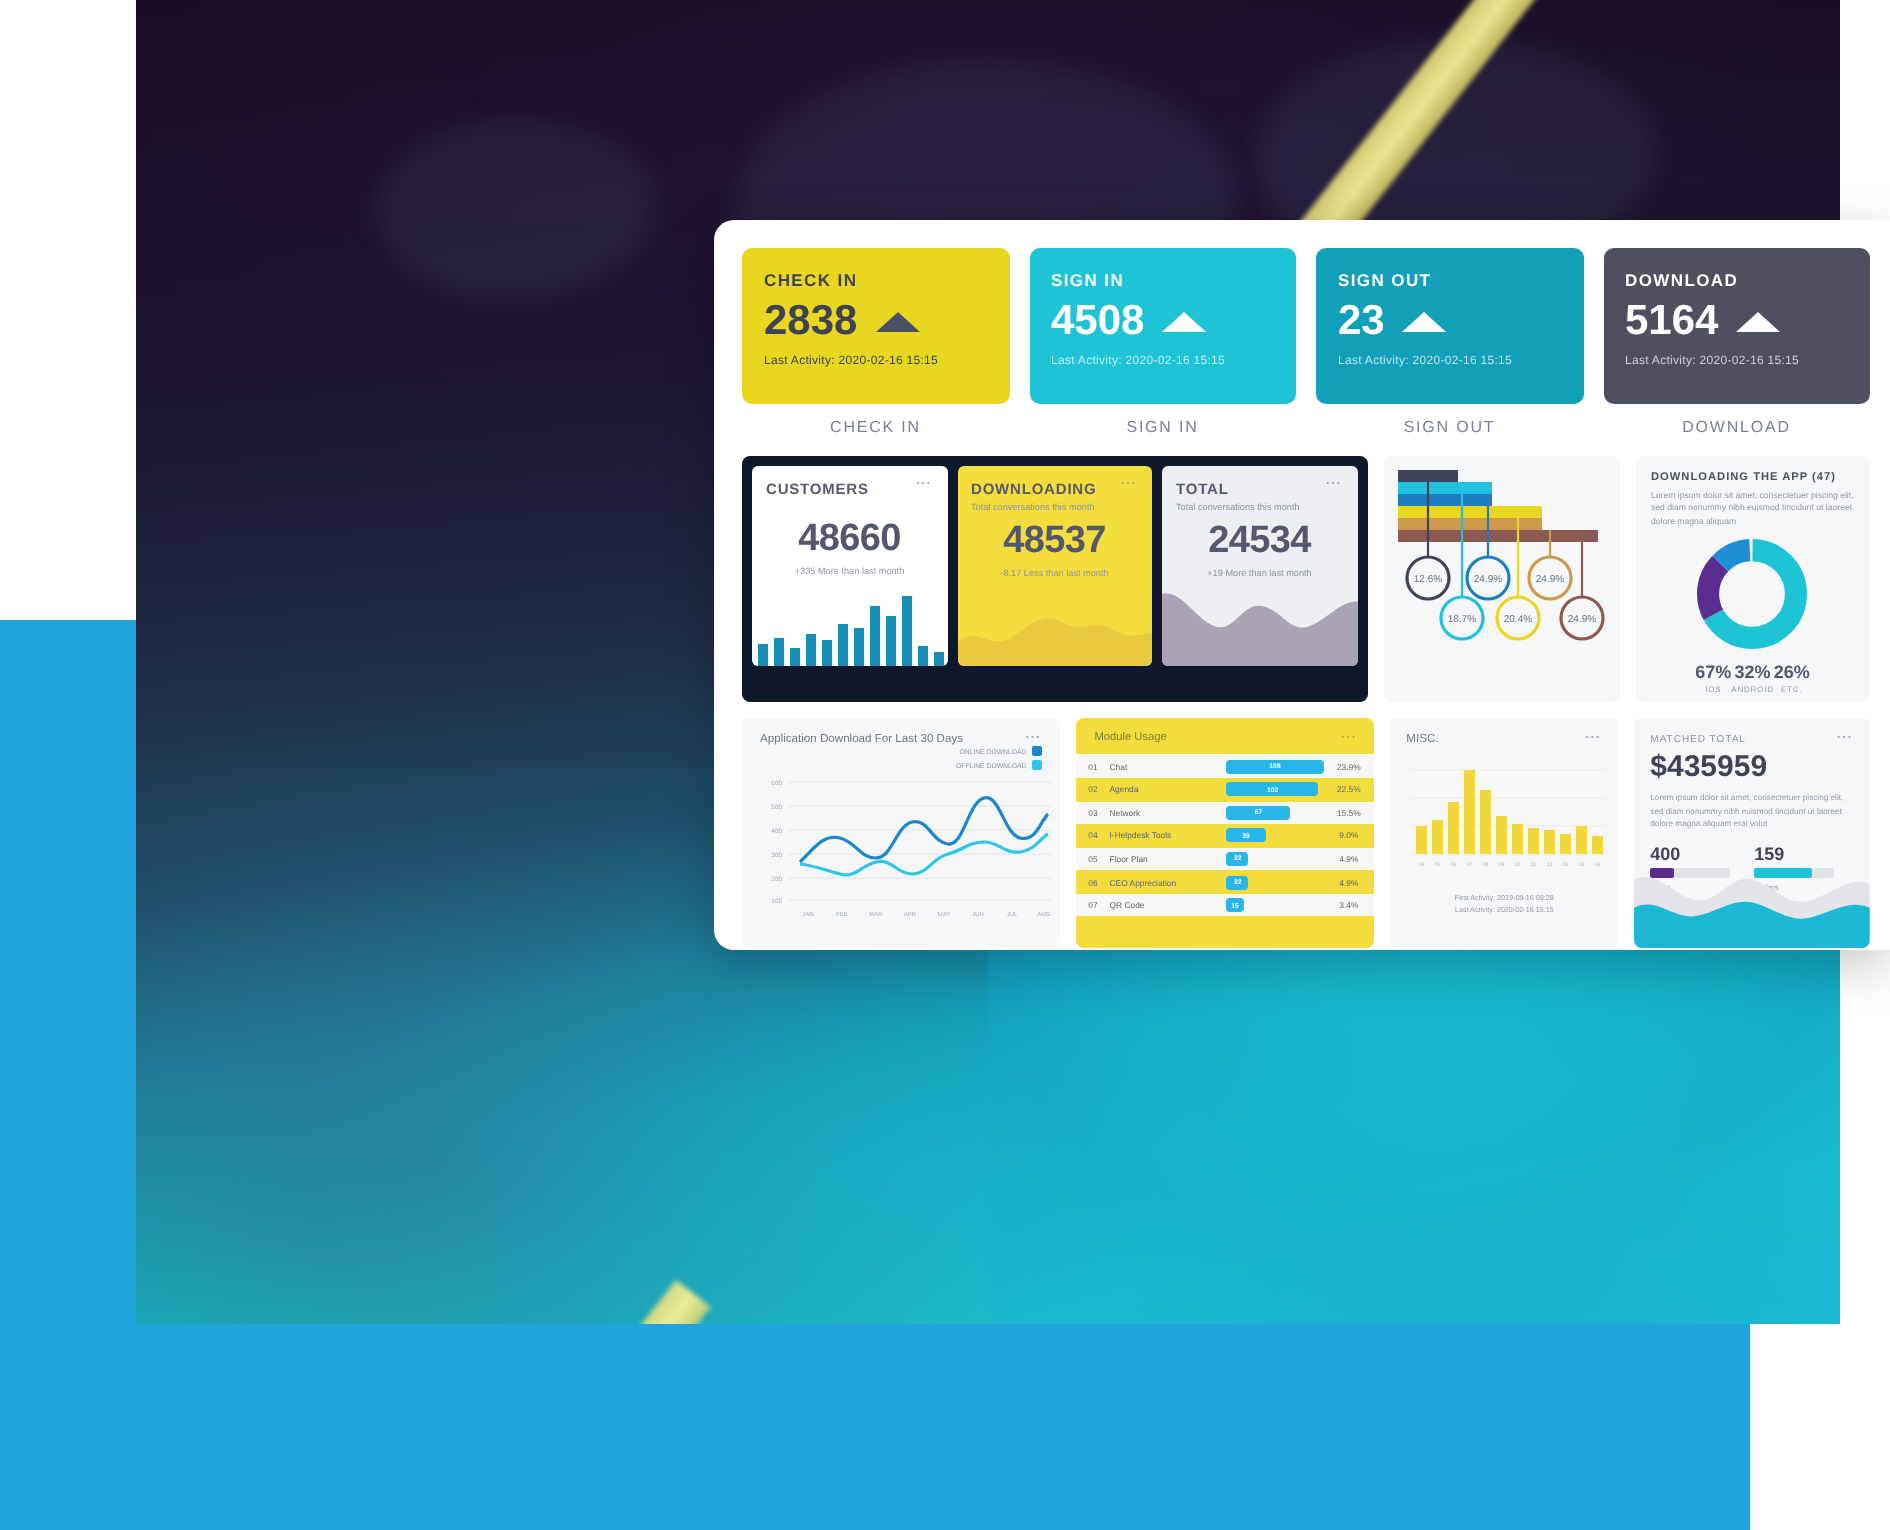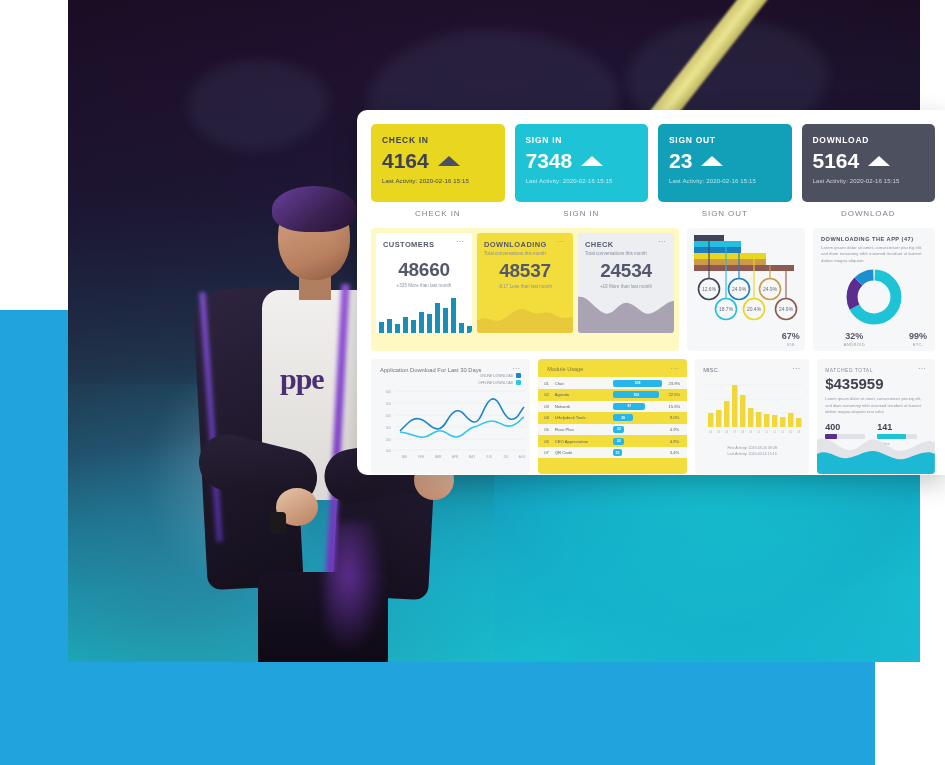--- a/index.html
+++ b/index.html
@@ -218,21 +218,21 @@
   .kpi-sub.dim { opacity: .72; }
 
   .kpi-caption-row { display: flex; gap: 10px; margin-top: 7px; margin-bottom: 10px; }
   .kpi-caption {
     flex: 1; text-align: center; font-size: 8px; color: #7b8190; letter-spacing: .9px;
   }
 
   
   .mid-row { display: flex; gap: 8px; }
   .trio {
-    width: 326px; background: #fef9c3; border-radius: 4px;
+    width: 326px; background: #0f172a; border-radius: 4px;
     padding: 5px; display: flex; gap: 5px;
   }
   .mini {
     flex: 1; border-radius: 3px; position: relative; overflow: hidden;
     height: 100px; padding: 7px 7px 0 7px;
   }
   .mini.w { background: #ffffff; }
   .mini.y { background: #f3dd3c; }
   .mini.g { background: #eceef1; }
   .mini-head { display: flex; justify-content: space-between; align-items: flex-start; }
@@ -248,21 +248,21 @@
 
   .funnel-card {
     width: 118px; background: #f6f7f8; border-radius: 4px; padding: 5px;
   }
   .right-card {
     width: 122px; background: #f6f7f8; border-radius: 4px; padding: 8px 8px 4px 8px;
   }
   .rc-title { font-size: 5.6px; font-weight: 700; color: #4a4f60; letter-spacing: .5px; }
   .rc-body { font-size: 4.3px; color: #9398a6; line-height: 1.5; margin-top: 3px; }
   .donut-wrap { display: flex; justify-content: center; margin-top: 4px; }
-  .legend-row { display: flex; justify-content: flex-end; margin-top: 5px; gap: 44px; }
+  .legend-row { display: flex; justify-content: center; margin-top: 5px; }
   .legend-i { text-align: center; }
   .legend-p { font-size: 9px; font-weight: 700; color: #53586c; }
   .legend-l { font-size: 4px; color: #9398a6; letter-spacing: .4px; margin-top: 1px; }
 
   
   .bottom-row { display: flex; gap: 8px; margin-top: 8px; }
   .panel { background: #f6f7f8; border-radius: 4px; position: relative; overflow: hidden; }
   .p-line { width: 165px; height: 115px; padding: 8px 9px; }
   .p-table { width: 155px; height: 115px; background: #f3dd3c; padding: 0; }
   .p-misc { width: 118px; height: 115px; padding: 8px 8px 4px 8px; }
@@ -314,56 +314,37 @@
   <div class="map-blob" style="left:300px;top:30px;width:250px;height:150px;"></div>
   <div class="map-blob" style="left:560px;top:20px;width:200px;height:120px;"></div>
   <div class="map-blob" style="left:420px;top:140px;width:170px;height:110px;"></div>
   <div class="map-blob" style="left:120px;top:60px;width:140px;height:90px;"></div>
 
   <div class="teal-wash"></div>
   <div class="teal-wash2"></div>
   <div class="stripe stripe-top"></div>
   <div class="stripe stripe-bottom"></div>
 
-  <div class="speaker">
-    <div class="sp-glow"></div>
-    <div class="sp-jacket-l"></div>
-    <div class="sp-jacket-r"></div>
-    <div class="sp-shirt"></div>
-    <div class="sp-logo">ppe</div>
-    <div class="sp-rim"></div>
-    <div class="sp-rim-l"></div>
-    <div class="sp-neck"></div>
-    <div class="sp-head"></div>
-    <div class="sp-hair"></div>
-    <div class="sp-arm-l"></div>
-    <div class="sp-arm-r"></div>
-    <div class="sp-hand-l"></div>
-    <div class="sp-hand-r"></div>
-    <div class="sp-clicker"></div>
-    <div class="sp-trousers"></div>
-    <div class="sp-purple"></div>
-  </div>
 </div>
 
 <div class="dashboard">
 
   <div class="kpi-row">
     <div class="kpi yellow">
       <div class="kpi-title">CHECK IN</div>
       <div class="kpi-value-row">
-        <span class="kpi-value">4164</span>
+        <span class="kpi-value">2838</span>
         <span class="tri"></span>
       </div>
       <div class="kpi-sub">Last Activity: 2020-02-16 15:15</div>
     </div>
     <div class="kpi cyan">
       <div class="kpi-title">SIGN IN</div>
       <div class="kpi-value-row">
-        <span class="kpi-value">7348</span>
+        <span class="kpi-value">4508</span>
         <span class="tri"></span>
       </div>
       <div class="kpi-sub dim">Last Activity: 2020-02-16 15:15</div>
     </div>
     <div class="kpi teal">
       <div class="kpi-title">SIGN OUT</div>
       <div class="kpi-value-row">
         <span class="kpi-value">23</span>
         <span class="tri"></span>
       </div>
@@ -423,21 +404,21 @@
         <div class="mini-sub">Total conversations this month</div>
         <div class="mini-val" style="margin-top:4px">48537</div>
         <div class="mini-delta">-8.17 Less than last month</div>
         <svg class="mini-gfx" viewBox="0 0 100 38" preserveAspectRatio="none">
           <path d="M0,26 C10,18 16,30 26,24 C36,18 42,10 52,16 C62,22 68,14 78,20 C88,26 94,20 100,22 L100,38 L0,38 Z" fill="#e8c93c"></path>
         </svg>
       </div>
 
       <div class="mini g">
         <div class="mini-head">
-          <span class="mini-title">CHECK</span>
+          <span class="mini-title">TOTAL</span>
           <span class="dots">⋯</span>
         </div>
         <div class="mini-sub">Total conversations this month</div>
         <div class="mini-val" style="margin-top:4px">24534</div>
         <div class="mini-delta">+19 More than last month</div>
         <svg class="mini-gfx" style="height:46px" viewBox="0 0 100 46" preserveAspectRatio="none">
           <path d="M0,10 C10,8 16,22 26,26 C36,30 40,14 50,16 C60,18 64,30 74,26 C84,22 90,12 100,14 L100,46 L0,46 Z" fill="#a9a3b4"></path>
         </svg>
       </div>
     </div>
@@ -492,21 +473,21 @@
       <div class="legend-row">
         <div class="legend-i">
           <div class="legend-p">67%</div>
           <div class="legend-l">IOS</div>
         </div>
         <div class="legend-i">
           <div class="legend-p">32%</div>
           <div class="legend-l">ANDROID</div>
         </div>
         <div class="legend-i">
-          <div class="legend-p">99%</div>
+          <div class="legend-p">26%</div>
           <div class="legend-l">ETC.</div>
         </div>
       </div>
     </div>
   </div>
 
   <div class="bottom-row">
 
     <div class="panel p-line">
       <div class="p-head">
@@ -678,21 +659,21 @@
       <div class="mt-body">Lorem ipsum dolor sit amet, consectetuer piscing elit, sed diam nonummy nibh euismod tincidunt ut laoreet dolore magna aliquam erat volut</div>
       <div class="mt-stats">
         <div>
           <div class="mt-num">400</div>
           <div class="mt-track">
               <div class="mt-fill" style="width:30%;background:#5b2d90"></div>
             </div>
           <div class="mt-lab">Sales</div>
         </div>
         <div>
-          <div class="mt-num">141</div>
+          <div class="mt-num">159</div>
           <div class="mt-track">
               <div class="mt-fill" style="width:72%;background:#1ec4d6"></div>
             </div>
           <div class="mt-lab">Orders</div>
         </div>
       </div>
       <svg style="position:absolute;left:0;bottom:0;width:100%;height:46px" viewBox="0 0 122 46" preserveAspectRatio="none">
         <path d="M0,12 C12,6 20,20 32,22 C44,24 50,8 62,12 C74,16 80,26 92,22 C104,18 112,10 122,14 L122,46 L0,46 Z" fill="#e2e4e7"></path>
         <path d="M0,26 C12,20 20,32 32,30 C44,28 52,20 64,24 C76,28 82,34 94,30 C106,26 114,22 122,26 L122,46 L0,46 Z" fill="#1cb8d4"></path>
       </svg>

